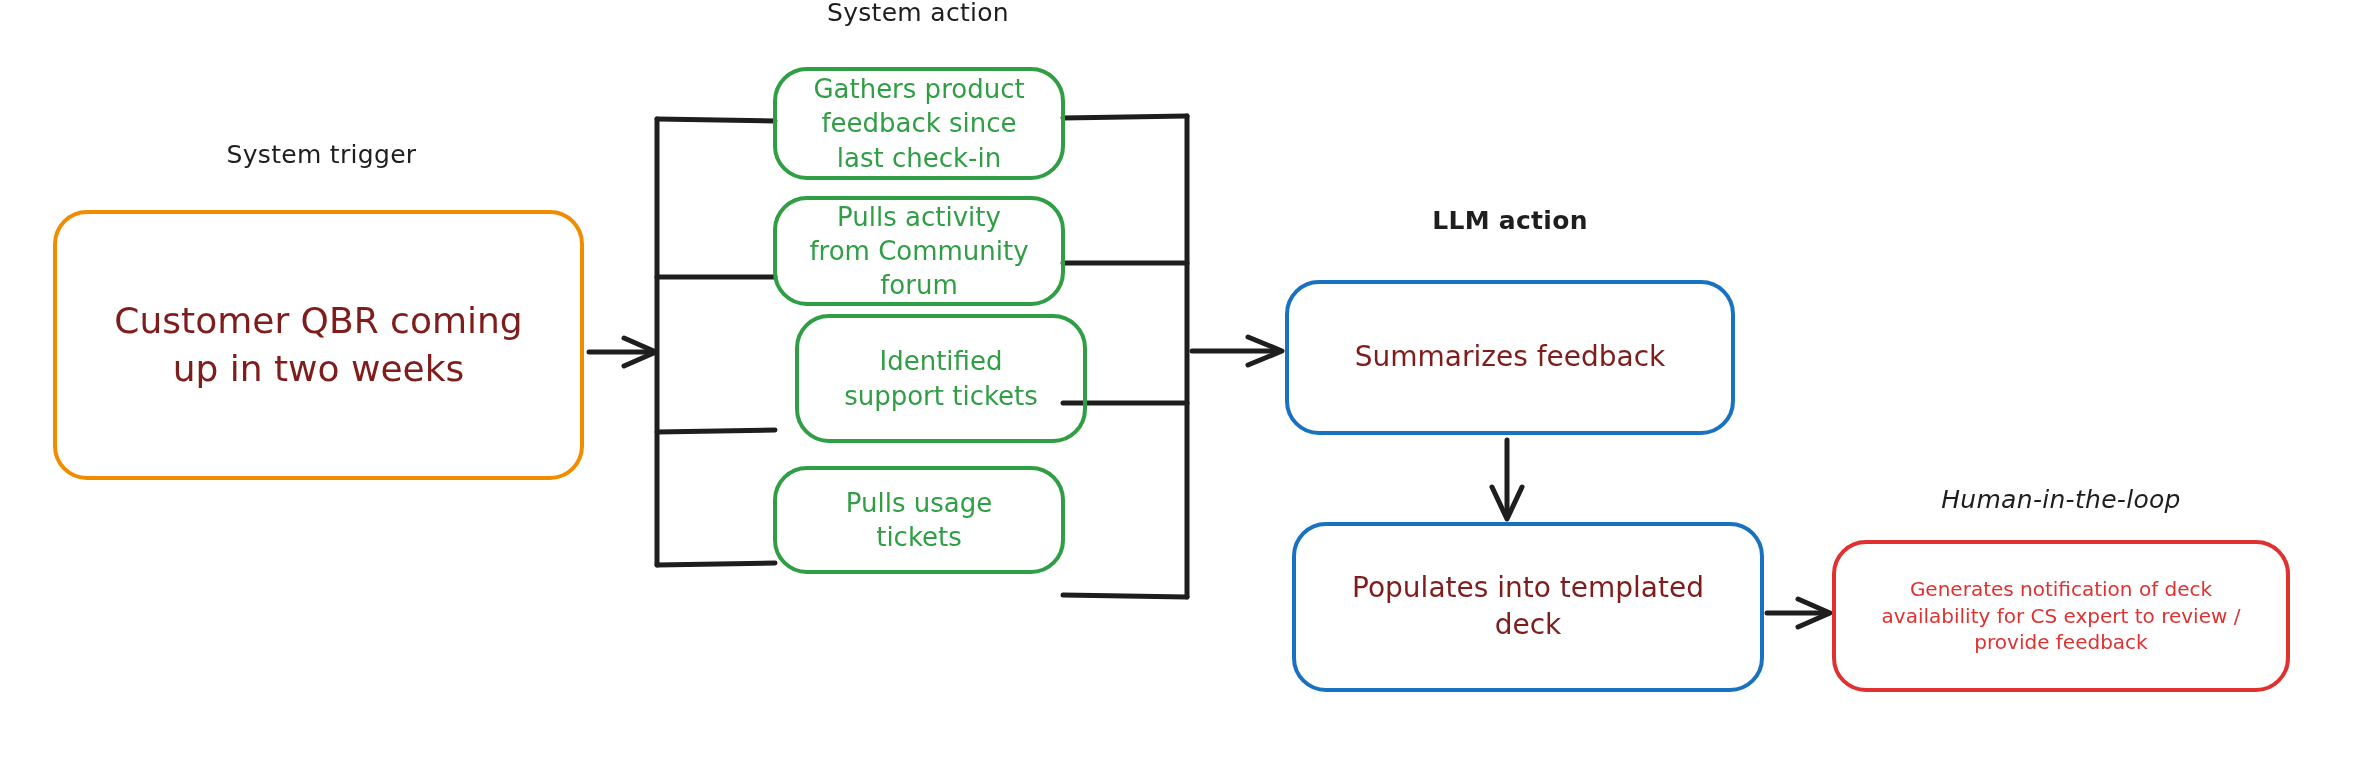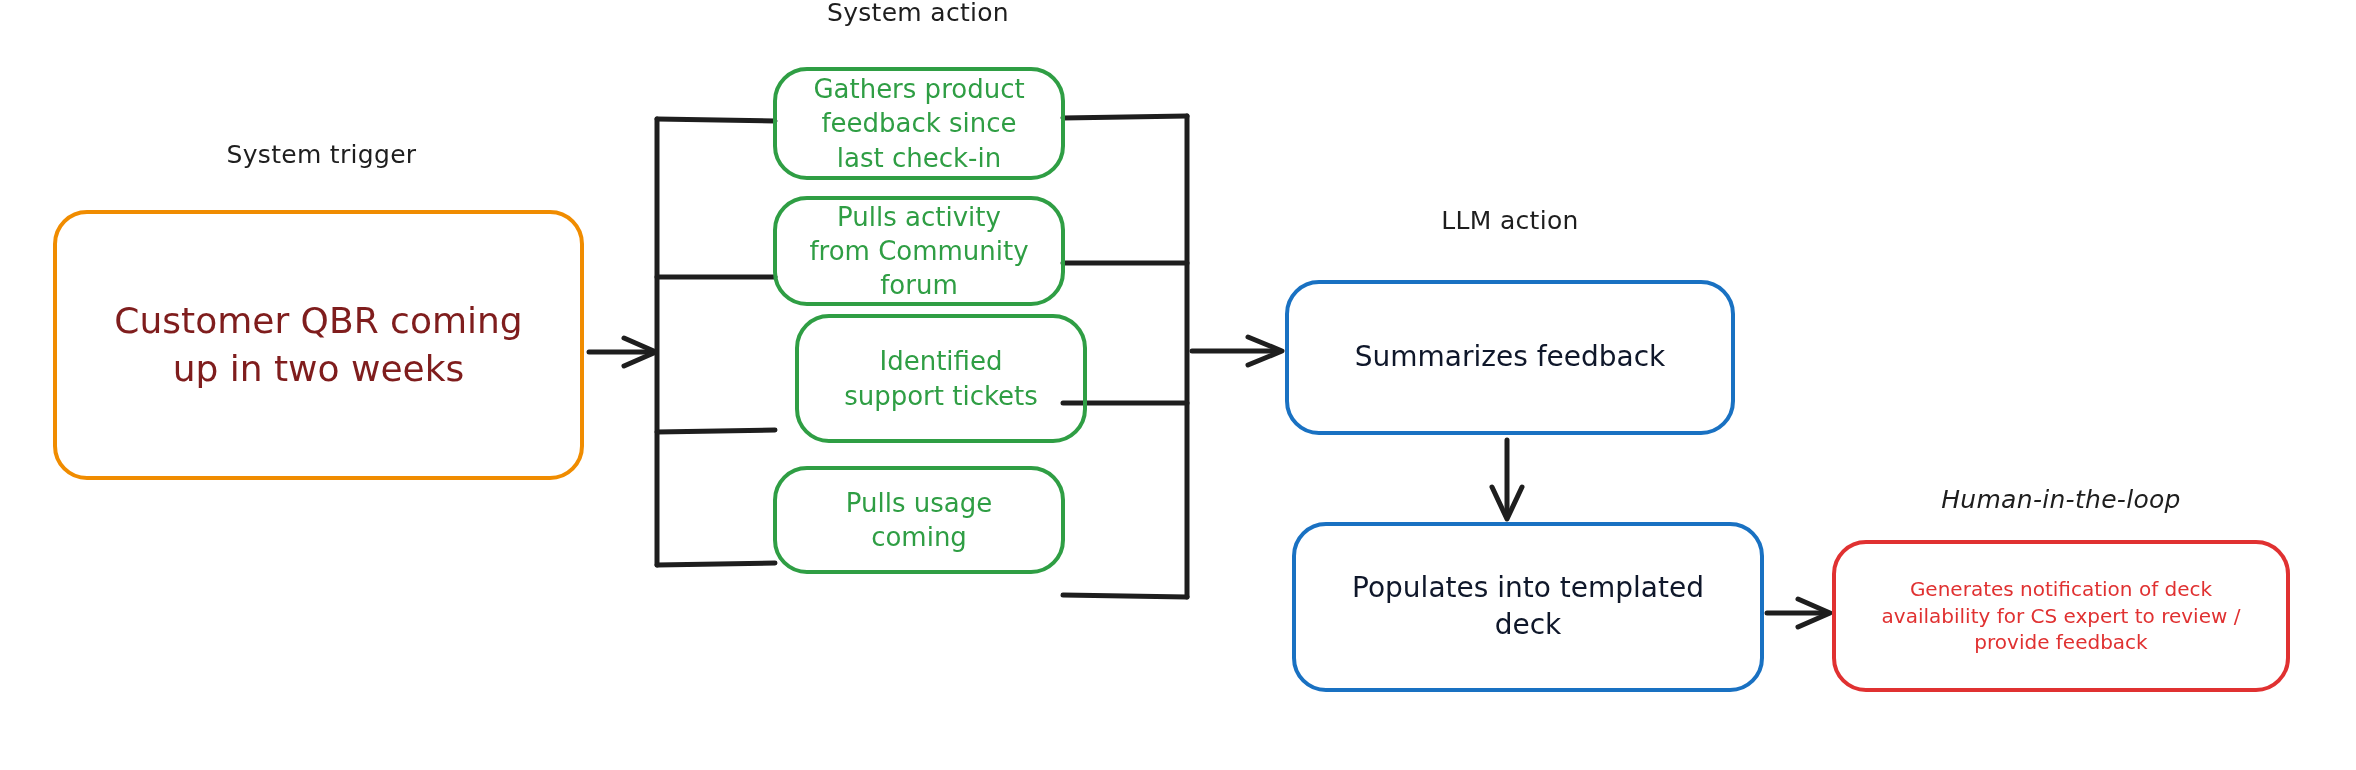--- a/index.html
+++ b/index.html
@@ -28,37 +28,37 @@
     align-items:center;
     justify-content:center;
     text-align:center;
     line-height:1.32;
     font-family:"DejaVu Sans", sans-serif;
   }
   .node .txt{display:block;padding:0 32px;}
 
   .orange{border-color:#f08c00;color:#7f1d1d;font-size:36px;}
   .green {border-color:#2f9e44;color:#2f9e44;font-size:26px;}
-  .blue  {border-color:#1971c2;color:#0f172a;font-size:28px;}
+  .blue  {border-color:#1971c2;color:#7f1d1d;font-size:28px;}
   .red   {border-color:#e03131;color:#e03131;font-size:20px;}
 
   svg.wires{position:absolute;left:0;top:0;width:2356px;height:770px;pointer-events:none;}
   .stroke-k{fill:none;stroke:#1e1e1e;stroke-width:5;stroke-linecap:round;stroke-linejoin:round;}
   .head-k{fill:none;stroke:#1e1e1e;stroke-width:5;stroke-linecap:round;stroke-linejoin:round;}
 </style>
 </head>
 <body>
 
 <div id="stage">
 
   <div class="caption" style="left:57px;top:140px;width:529px;">System trigger</div>
 
   <div class="caption" style="left:773px;top:-2px;width:290px;">System action</div>
 
-  <div class="caption" style="left:1285px;top:206px;width:450px;">LLM action</div>
+  <div class="caption" style="left:1285px;top:206px;width:450px;font-weight:bold;">LLM action</div>
 
   <div class="caption" style="left:1832px;top:485px;width:458px;font-style:italic;">Human-in-the-loop</div>
 
   <svg class="wires" viewBox="0 0 2356 770">
 
     <g>
       <path class="stroke-k" d="M 589 352 L 652 352"></path>
       <path class="head-k" d="M 624 338 L 656 352 L 624 366"></path>
     </g>
 
@@ -104,21 +104,21 @@
 
   <div class="node green" style="left:773px;top:196px;width:292px;height:110px;">
     <span class="txt">Pulls activity from Community forum</span>
   </div>
 
   <div class="node green" style="left:773px;top:314px;width:292px;height:129px;margin-left:22px;">
     <span class="txt">Identified support tickets</span>
   </div>
 
   <div class="node green" style="left:773px;top:466px;width:292px;height:108px;">
-    <span class="txt">Pulls usage coming</span>
+    <span class="txt">Pulls usage tickets</span>
   </div>
 
   <div class="node blue" style="left:1285px;top:280px;width:450px;height:155px;">
     <span class="txt">Summarizes feedback</span>
   </div>
 
   <div class="node blue" style="left:1292px;top:522px;width:472px;height:170px;text-align:center;">
     <span class="txt">Populates into templated deck</span>
   </div>
 

